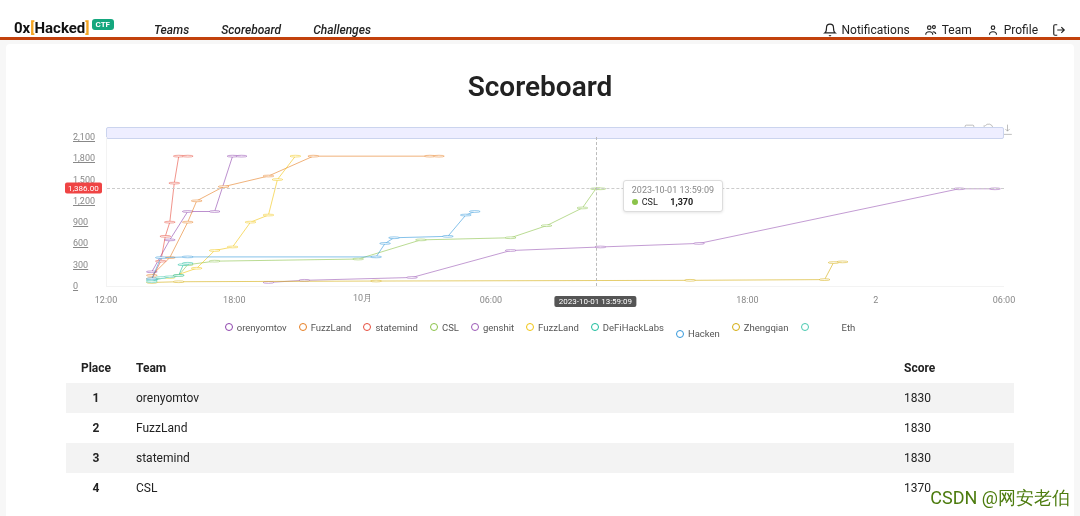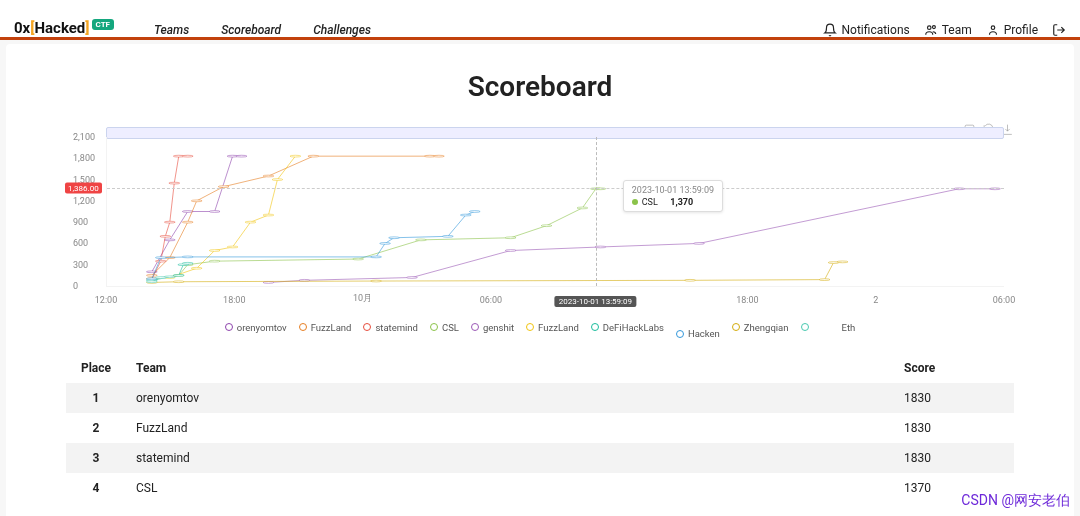--- a/index.html
+++ b/index.html
@@ -16,41 +16,41 @@
 .navright .nri { display:flex; align-items:center; gap:4px; cursor:pointer; }
 .navright svg { width:14px; height:14px; }
 .page { background:#fff; margin:4px 6px 0 6px; border-radius:4px; min-height:520px; padding:18px 60px 0 60px; }
 h1.title { text-align:center; font-size:28px; font-weight:600; margin:8px 0 24px 0; }
 .chart-wrap { position:relative; }
 .chart-title { text-align:center; font-size:12px; font-weight:700; color:#333; margin-bottom:2px; }
 .chart-tools { position:absolute; right:0; top:-4px; display:flex; gap:6px; color:#888; }
 .chart-tools svg { width:13px; height:13px; cursor:pointer; stroke:#888; fill:none; }
 .chart { position:relative; height:182px; margin-left:40px; margin-right:10px; }
 .plot { position:absolute; left:0; top:10px; right:0; bottom:22px; border:1px solid #f3f3f3; border-top:none; border-right:none; }
-.ytick { position:absolute; left:-34px; font-size:9px; color:#888; transform:translateY(-50%); }
+.ytick { position:absolute; left:-34px; font-size:9px; color:#888; transform:translateY(-50%);text-decoration:underline; }
 .ygrid { position:absolute; left:0; right:0; border-top:1px dashed #ccc; }
 .ylbl-badge { position:absolute; left:-42px; background:#ef4444; color:#fff; font-size:8px; padding:1px 3px; border-radius:2px; transform:translateY(-50%); }
 .xarea { position:absolute; left:0; right:0; bottom:0; height:20px; }
 .xtick { position:absolute; bottom:4px; font-size:9px; color:#888; transform:translateX(-50%); }
 .xbadge { position:absolute; bottom:2px; transform:translateX(-50%); background:#555; color:#fff; font-size:8px; padding:1px 4px; border-radius:2px; }
 .vline { position:absolute; top:0; bottom:0; border-left:1px dashed #bbb; }
 .zoombar { position:absolute; top:0; left:0; right:0; height:12px; background:#eef; border:1px solid #cbd4ee; border-radius:2px; }
 .tooltip { position:absolute; background:#fff; border:1px solid #ddd; border-radius:3px; padding:4px 8px; font-size:9px; box-shadow:0 1px 3px rgba(0,0,0,.1); white-space:nowrap; }
 .tooltip .tt-line{ display:flex; align-items:center; gap:4px; margin-top:2px;}
 .tooltip .dot{ width:6px; height:6px; border-radius:50%; display:inline-block;}
 .legend { display:flex; flex-wrap:wrap; justify-content:center; gap:12px; font-size:9.5px; color:#555; margin-top:6px; }
 .legend .li { display:flex; align-items:center; gap:4px; }
 .legend .mk { width:8px; height:8px; border-radius:50%; border:1.5px solid currentColor; background:#fff; }
 .table { width:100%; margin-top:14px; border-collapse:collapse; font-size:12px; }
 .table th { text-align:left; font-weight:700; padding:8px 10px; }
 .table td { padding:8px 10px; }
 .table tbody tr:nth-child(odd){ background:#f3f3f3; }
 .table th:first-child,.table td:first-child{ width:60px; text-align:center;}
 .table th:last-child,.table td:last-child{ width:120px;}
-.watermark { position:absolute; right:10px; bottom:6px; color:#6d28d9; font-size:14px; pointer-events:none; }
+.watermark { position:absolute; right:10px; bottom:6px; color:#4d7c0f; font-size:18px; pointer-events:none; }
 svg.line-layer{ position:absolute; inset:0; width:100%; height:100%; overflow:visible;}
 </style>
 </head>
 <body>
 
 <div class="navbar">
   <div class="logo">
     <span class="z">0x</span><span class="br">[</span><span class="z">Hacked</span><span class="br">]</span><span class="ctf">CTF</span>
   </div>
   <div class="navlinks">

